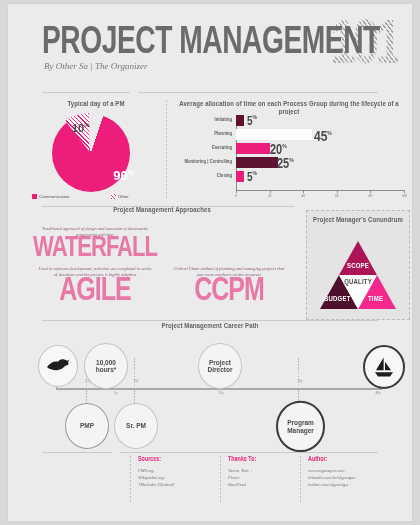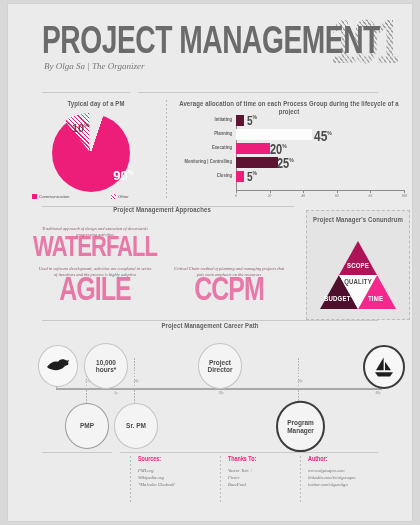--- a/index.html
+++ b/index.html
@@ -178,21 +178,21 @@
   sup { vertical-align:super; }
 </style>
 </head>
 <body>
 
 <div id="poster">
 
   <div id="header">
     <div id="num101">101</div>
     <div id="title">PROJECT MANAGEMENT</div>
-    <div id="byline">By Olga Sa  |  The Organizer</div>
+    <div id="byline">By Other Sa  |  The Organizer</div>
   </div>
   <div class="hrule" style="left:34px; top:88px; width:88px;"></div>
   <div class="hrule" style="left:130px; top:88px; width:240px;"></div>
 
   <div id="pie-block">
     <div class="sect-title" style="position:absolute;left:0;top:2px;width:140px;">Typical day of a PM</div>
     <div id="pie-wrap">
       <div id="pie"></div>
       <div id="pie-other"></div>
       <div id="pie-90">90<sup>%</sup></div>

